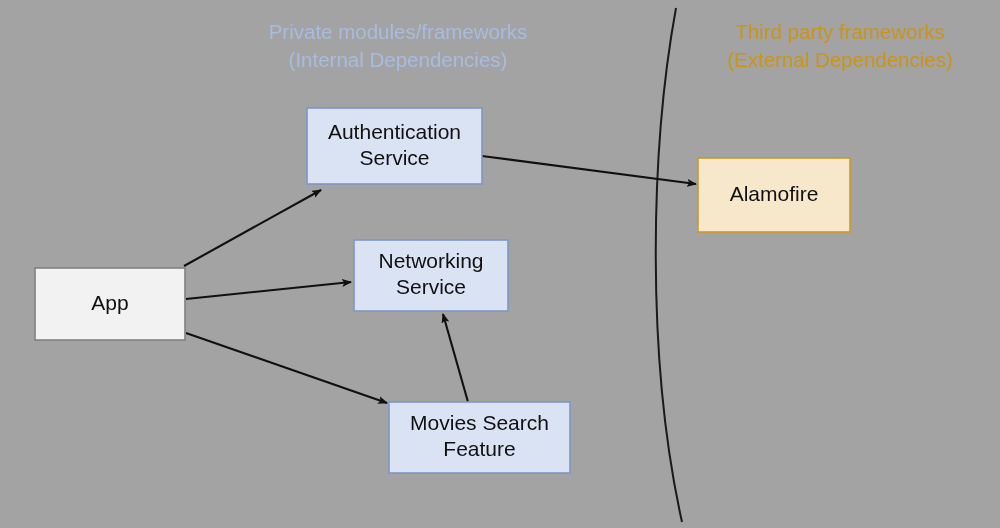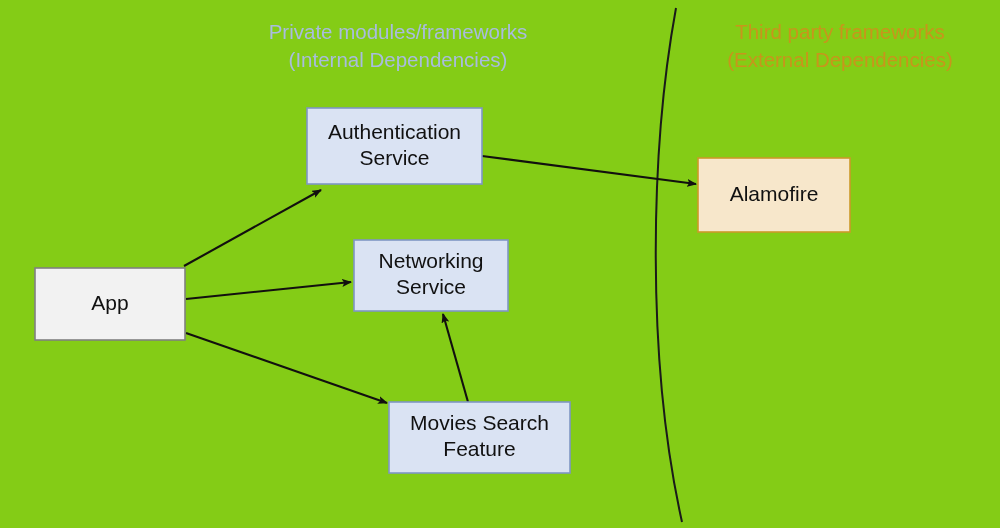--- a/index.html
+++ b/index.html
@@ -10,21 +10,21 @@
   body {
     width: 1000px;
     height: 528px;
     overflow: hidden;
     font-family: "Liberation Sans", sans-serif;
   }
   #diagram-root {
     position: relative;
     width: 1000px;
     height: 528px;
-    background: #84cc16;
+    background: #a3a3a3;
   }
   svg.canvas {
     position: absolute;
     top: 0;
     left: 0;
     width: 1000px;
     height: 528px;
     display: block;
   }
   .node-label {

